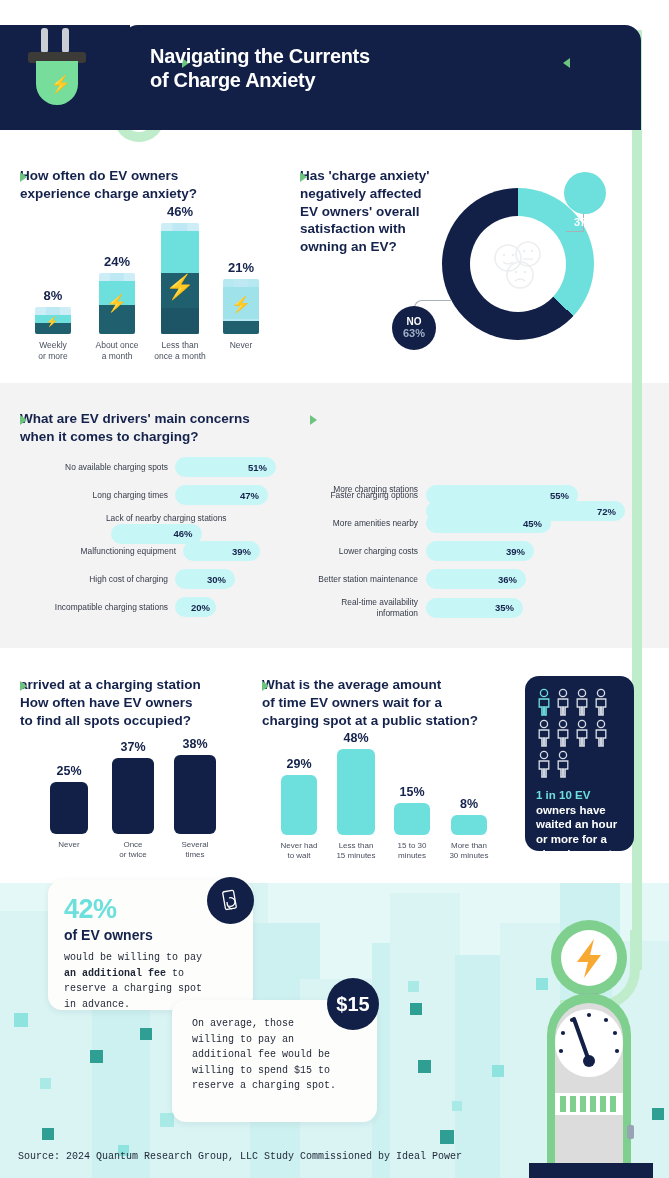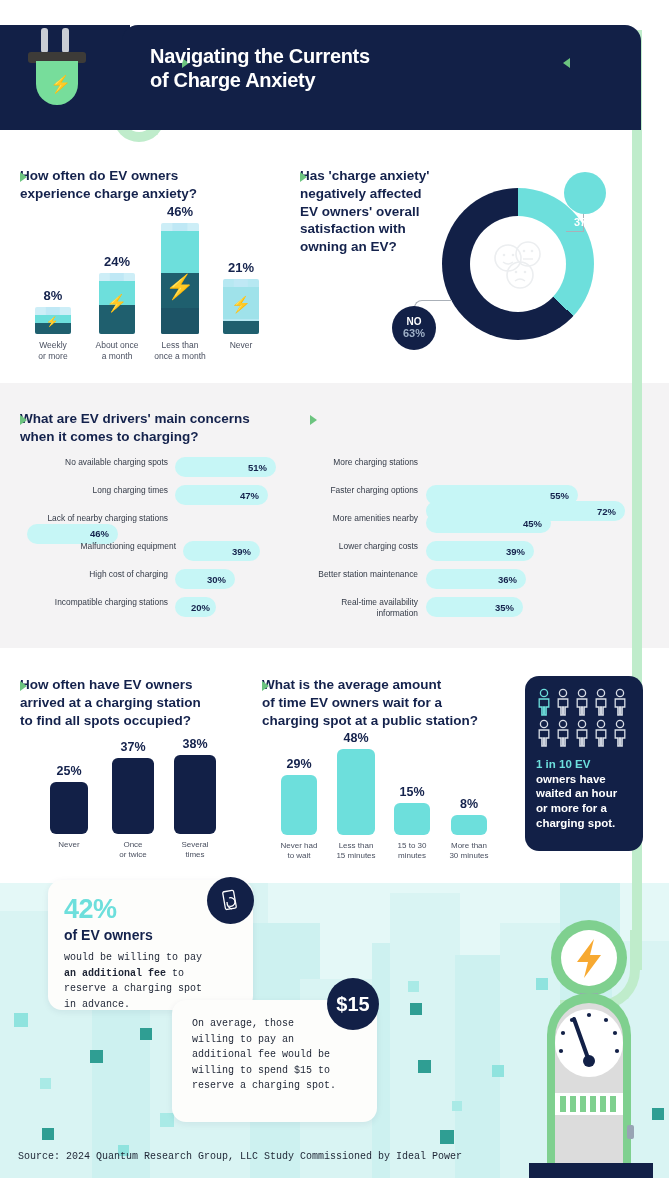--- a/index.html
+++ b/index.html
@@ -120,37 +120,37 @@
   }
   .pill {
     position: absolute; border-radius: 50%; display: flex; flex-direction: column;
     align-items: center; justify-content: center; text-align: center;
   }
   .pill .k { font-weight: bold; font-size: 10px; line-height: 1.1; }
   .pill .v { font-weight: bold; font-size: 11px; line-height: 1.15; }
   .leader { position: absolute; border-color: #aab0b8; }
 
   
-  .hb-row { position: absolute; display: flex; }
+  .hb-row { position: absolute; display: flex; align-items: center; }
   .hb-label { text-align: right; color: #333a47; font-size: 8.4px; line-height: 1.25; }
   .hb-bar {
     height: 20px; background: #c6f6f6; border-radius: 10px;
     display: flex; align-items: center; justify-content: flex-end;
     padding-right: 9px; color: #14224c; font-weight: bold; font-size: 9.5px;
   }
 
   
   .col-col { position: absolute; text-align: center; }
   .col-pct { color: #14224c; font-weight: bold; font-size: 12.5px; margin-bottom: 4px; }
   .col-bar { margin: 0 auto; border-radius: 6px; }
   .col-lbl { color: #4a5060; font-size: 8px; line-height: 1.3; margin-top: 6px; }
 
   
   .panel10 {
-    position: absolute; left: 525px; top: 676px; width: 118px; height: 175px;
+    position: absolute; left: 525px; top: 676px; width: 109px; height: 175px;
     background: #122047; border-radius: 14px; padding: 12px 11px;
   }
   .people { display: flex; flex-wrap: wrap; gap: 3px 3px; margin-bottom: 10px; }
   .panel10-text { color: #ffffff; font-weight: bold; font-size: 11.5px; line-height: 1.28; }
   .hl { color: #6ddfdc; }
 
   
   .card {
     position: absolute; background: #fdfdfb; border-radius: 14px;
     box-shadow: 0 2px 7px rgba(20,34,76,0.07);
@@ -408,22 +408,22 @@
     <div class="hb-label" style="width:118px;">
       <div>Real-time availability</div>
       <div>information</div>
     </div>
     <div class="hb-bar" style="width:97px;margin-left:8px;">35%</div>
   </div>
 
   <div class="qwrap" style="left:20px; top:676px; width:240px;">
     <div class="tri green-r bullet"></div>
     <div class="qtitle">
+      <div>arrived at a charging station</div>
       <div>How often have EV owners</div>
-      <div>arrived at a charging station</div>
       <div>to find all spots occupied?</div>
     </div>
   </div>
 
   <div class="col-col" style="left:44px;top:764px;width:50px;">
     <div class="col-pct">25%</div>
     <div class="col-bar" style="width:38px;height:52px;background:#122047;"></div>
     <div class="col-lbl">
       <div>Never</div>
     </div>

